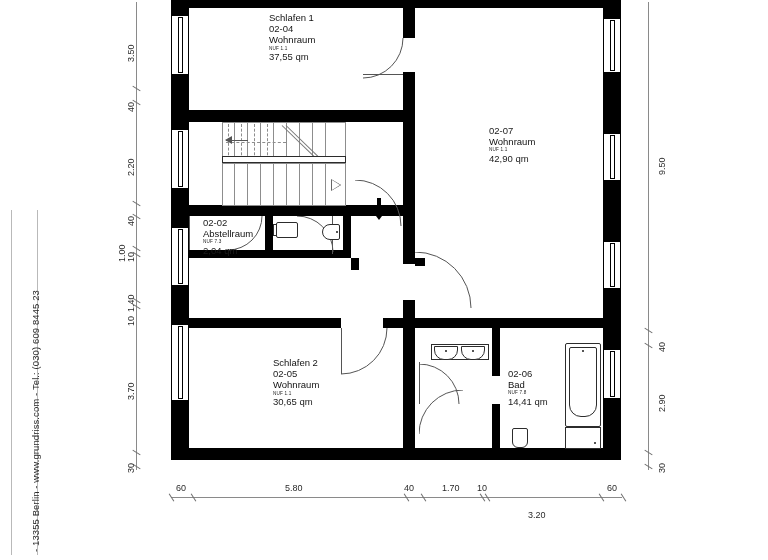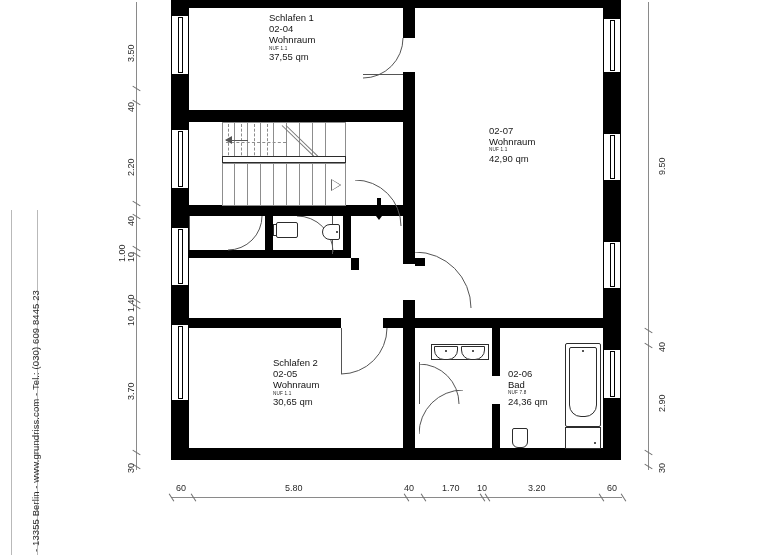--- a/index.html
+++ b/index.html
@@ -110,21 +110,21 @@
   <div class="tick" style="left:478px;top:497px;"></div>
   <div class="tick" style="left:483px;top:497px;"></div>
   <div class="tick" style="left:597px;top:497px;"></div>
   <div class="tick" style="left:619px;top:497px;"></div>
 
   <div class="dim" style="left:176px;top:483px;">60</div>
   <div class="dim" style="left:285px;top:483px;">5.80</div>
   <div class="dim" style="left:404px;top:483px;">40</div>
   <div class="dim" style="left:442px;top:483px;">1.70</div>
   <div class="dim" style="left:477px;top:483px;">10</div>
-  <div class="dim" style="left:528px;top:483px;">3.20</div>
+  <div class="dim" style="left:528px;top:510px;">3.20</div>
   <div class="dim" style="left:607px;top:483px;">60</div>
 
   <div class="wall" style="left:171px;top:0px;width:18px;height:16px;"></div>
   <div class="wall" style="left:171px;top:74px;width:18px;height:56px;"></div>
   <div class="wall" style="left:171px;top:188px;width:18px;height:40px;"></div>
   <div class="wall" style="left:171px;top:285px;width:18px;height:40px;"></div>
   <div class="wall" style="left:171px;top:400px;width:18px;height:60px;"></div>
 
   <div class="win v" style="left:171px;top:16px;width:18px;height:58px;">
     <div class="pane" style="left:6px;top:1px;width:5px;height:56px;"></div>
@@ -315,31 +315,37 @@
     <span class="area">37,55 qm</span>
   </div>
 
   <div class="room" style="left:489px;top:125px;">
     <span class="code">02-07</span>
     <span class="t">Wohnraum</span>
     <span class="tiny">NUF 1.1</span>
     <span class="area">42,90 qm</span>
   </div>
 
+  <div class="room" style="left:203px;top:217px;">
+    <span class="code">02-02</span>
+    <span class="t">Abstellraum</span>
+    <span class="tiny">NUF 7.3</span>
+    <span class="area">2,04 qm</span>
+  </div>
 
 
 
   <div class="room" style="left:273px;top:357px;">
     <span class="t">Schlafen 2</span>
     <span class="code">02-05</span>
     <span class="t">Wohnraum</span>
     <span class="tiny">NUF 1.1</span>
     <span class="area">30,65 qm</span>
   </div>
 
   <div class="room" style="left:508px;top:368px;">
     <span class="code">02-06</span>
     <span class="t">Bad</span>
     <span class="tiny">NUF 7.8</span>
-    <span class="area">24,36 qm</span>
+    <span class="area">14,41 qm</span>
   </div>
 
 </div>
 
 </body></html>

